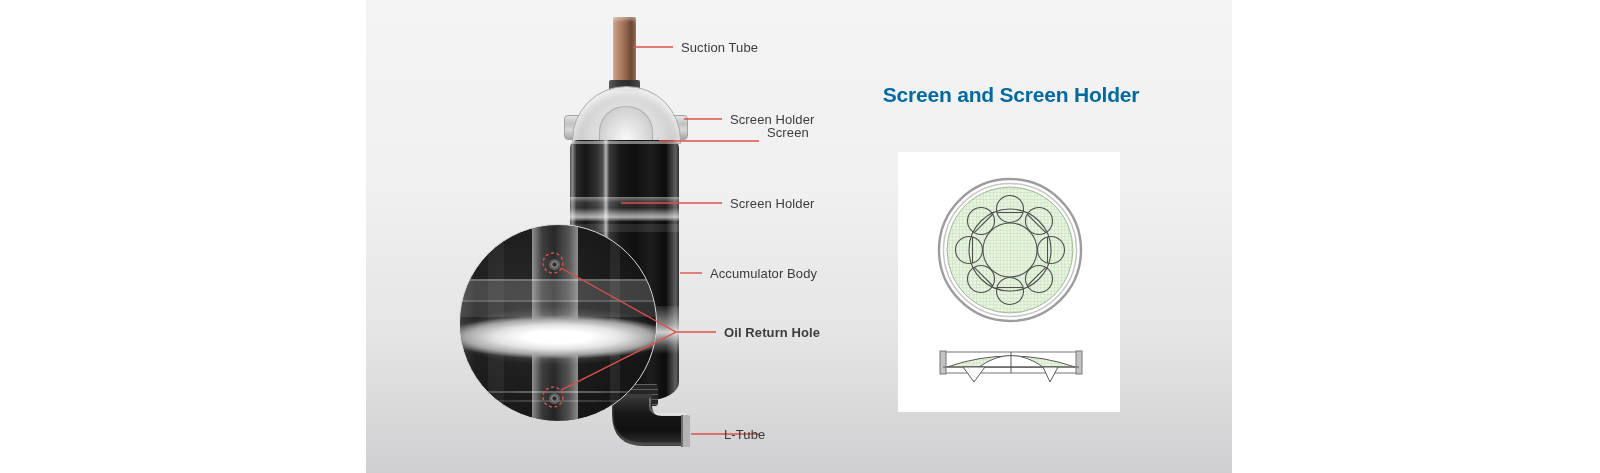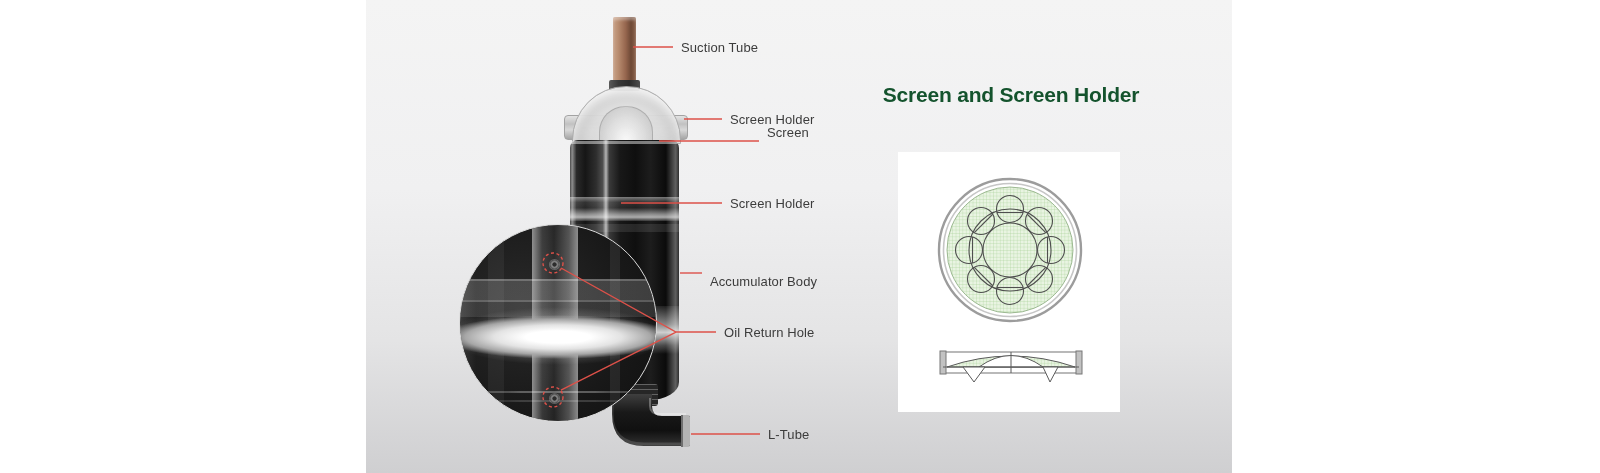--- a/index.html
+++ b/index.html
@@ -92,21 +92,21 @@
   }
   .inset-line{position:absolute;left:4px;width:188px;height:2px;border-radius:50%;}
   
   .part-label{
     position:absolute;transform:translateY(-50%);
     font-size:13px;color:#3c3c3c;letter-spacing:.1px;white-space:nowrap;
   }
   
   #detail-title{
     left:878px;top:81px;width:266px;text-align:center;
-    font-size:21px;line-height:27px;font-weight:700;color:#14532d;letter-spacing:-.2px;
+    font-size:21px;line-height:27px;font-weight:700;color:#0369a1;letter-spacing:-.2px;
   }
   #detail-box{left:898px;top:152px;width:222px;height:260px;background:#ffffff;}
   #overlay-svg,#detail-svg,#l-tube-svg{display:block;}
 </style>
 </head>
 <body>
 
 <div id="canvas">
 
   <div id="panel" class="abs"></div>
@@ -166,23 +166,23 @@
       <line x1="691" y1="434" x2="760" y2="434"></line>
       <circle cx="553" cy="263" r="10" stroke-dasharray="3 2.6"></circle>
       <circle cx="553" cy="397" r="10" stroke-dasharray="3 2.6"></circle>
     </g>
   </svg>
 
   <div class="part-label" style="left:681px;top:47px;">Suction Tube</div>
   <div class="part-label" style="left:730px;top:119px;">Screen Holder</div>
   <div class="part-label" style="left:767px;top:132px;">Screen</div>
   <div class="part-label" style="left:730px;top:203px;">Screen Holder</div>
-  <div class="part-label" style="left:710px;top:281px;">Accumulator Body</div>
-  <div class="part-label" style="left:724px;top:332px;">Oil Return Hole</div>
-  <div class="part-label" style="left:768px;top:434px;">L-Tube</div>
+  <div class="part-label" style="left:710px;top:273px;">Accumulator Body</div>
+  <div class="part-label" style="left:724px;top:332px;font-weight:bold;">Oil Return Hole</div>
+  <div class="part-label" style="left:724px;top:434px;">L-Tube</div>
 
   <div id="detail-title" class="abs">
     <div>Screen and Screen Holder</div>
   </div>
 
   <div id="detail-box" class="abs">
     <svg id="detail-svg" width="222" height="260" viewBox="0 0 222 260">
       <defs>
         <pattern id="mesh" width="3.4" height="3.4" patternUnits="userSpaceOnUse">
           <rect width="3.4" height="3.4" fill="#e9f4e2"></rect>

